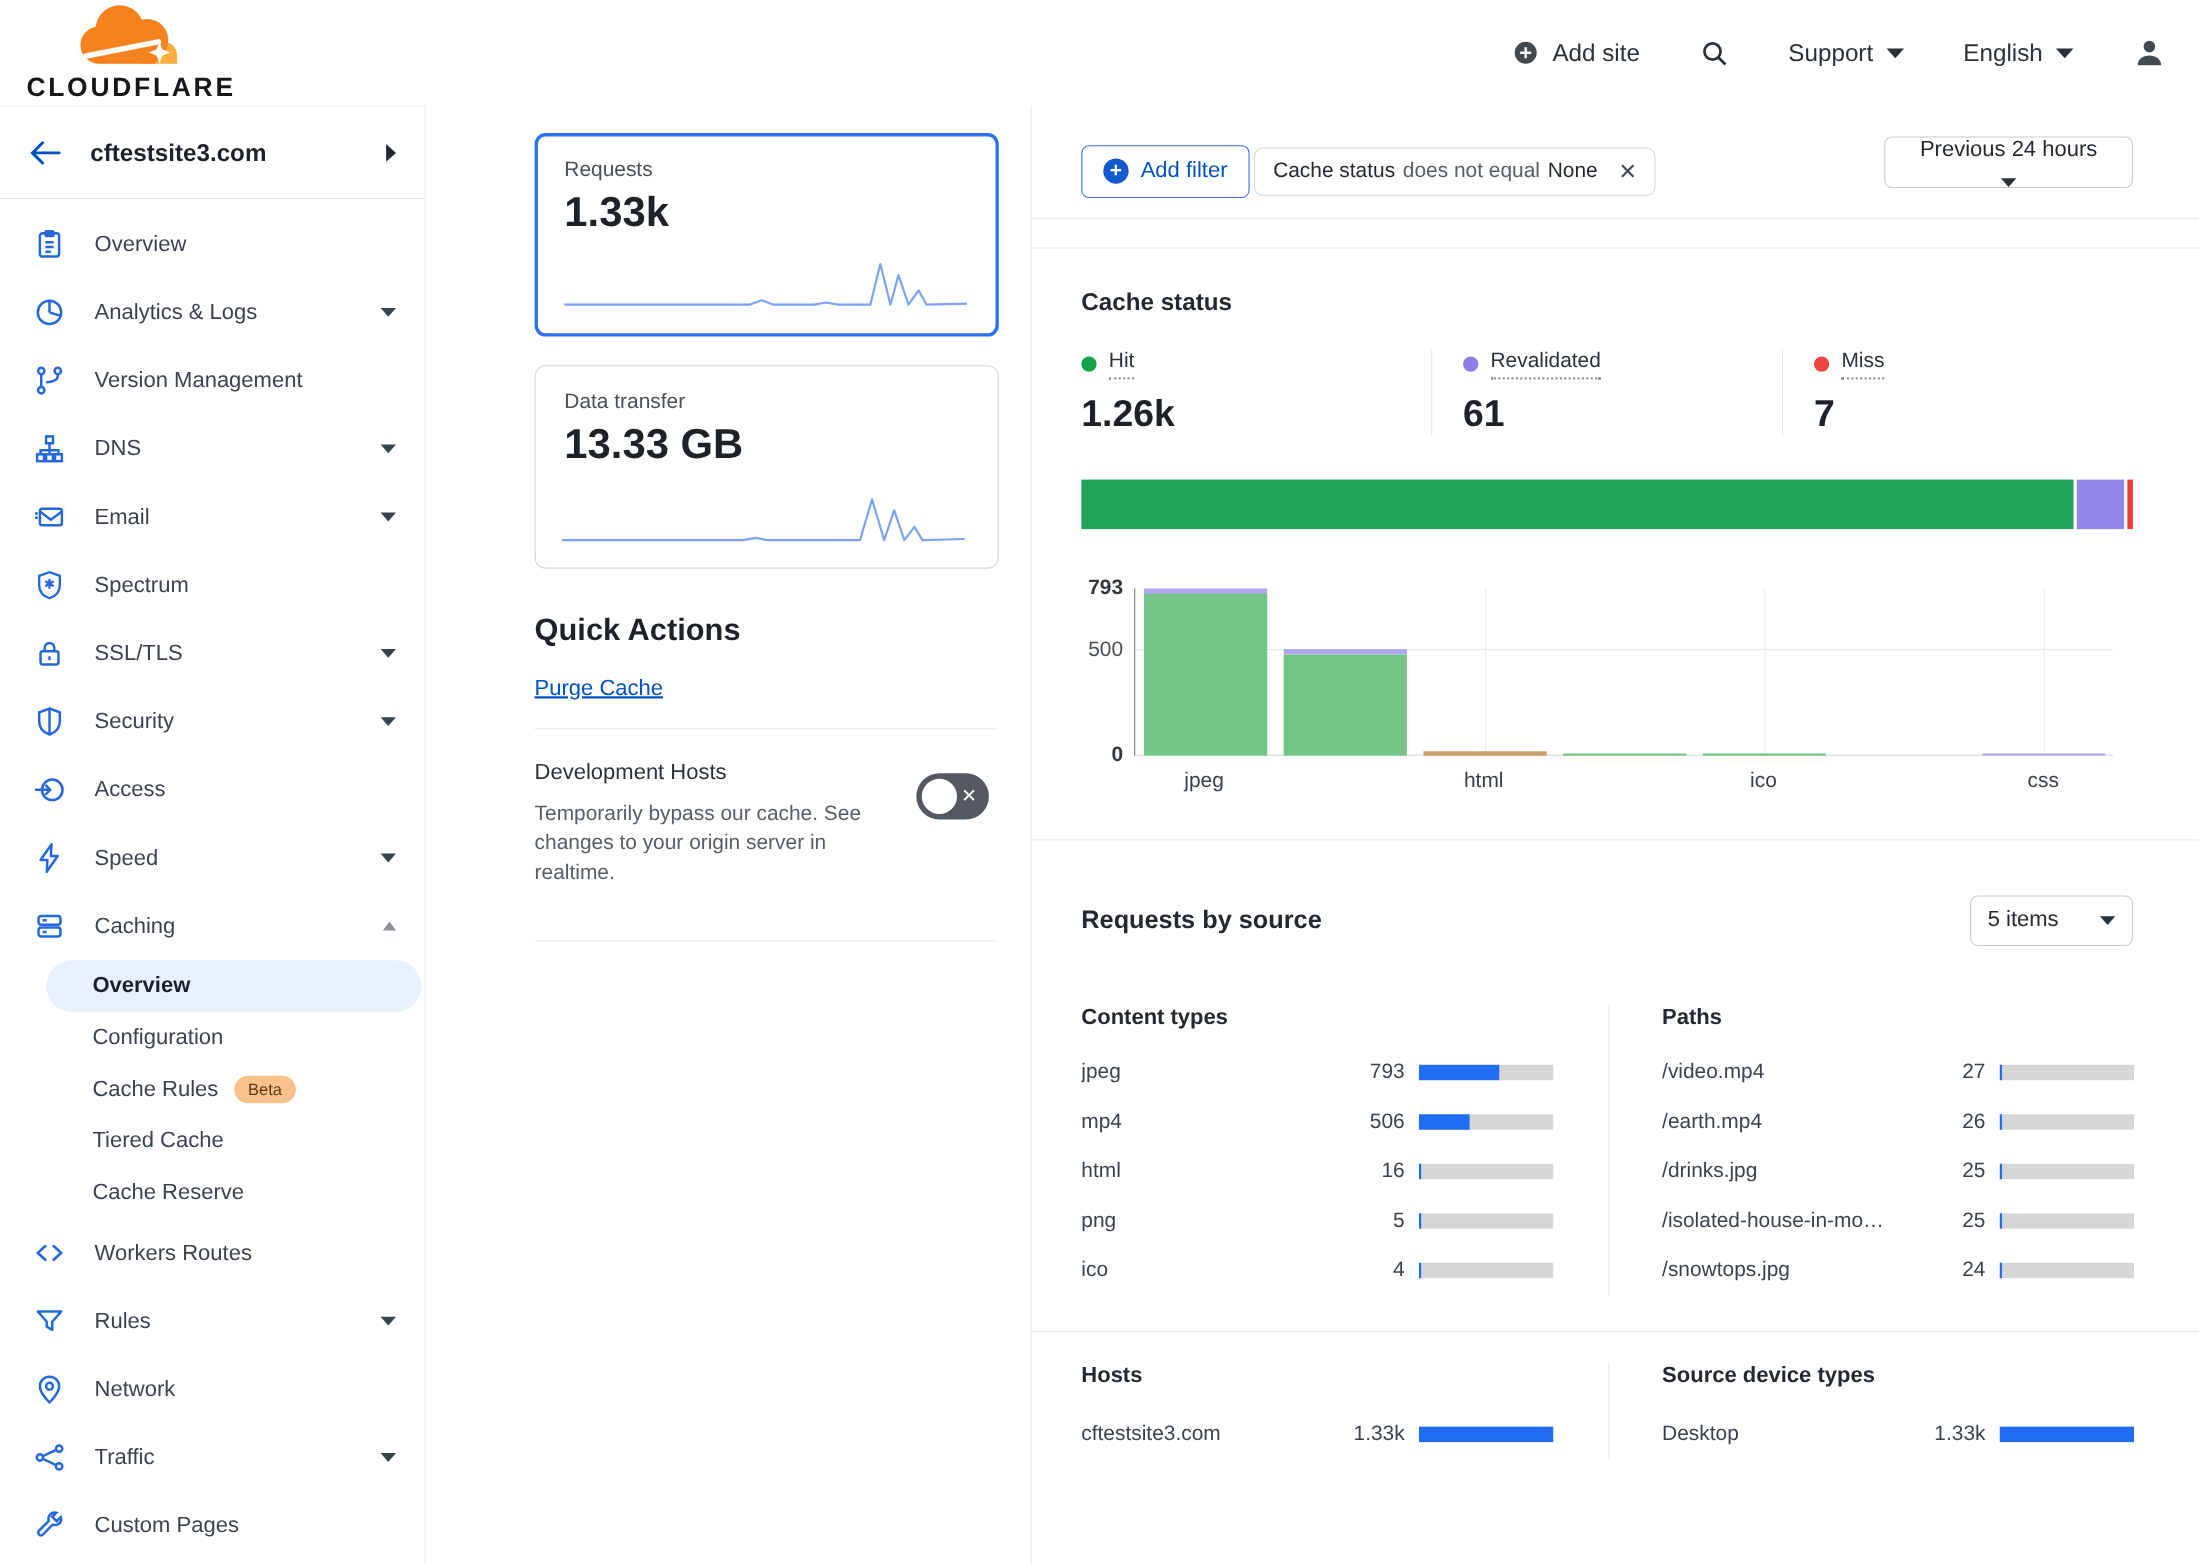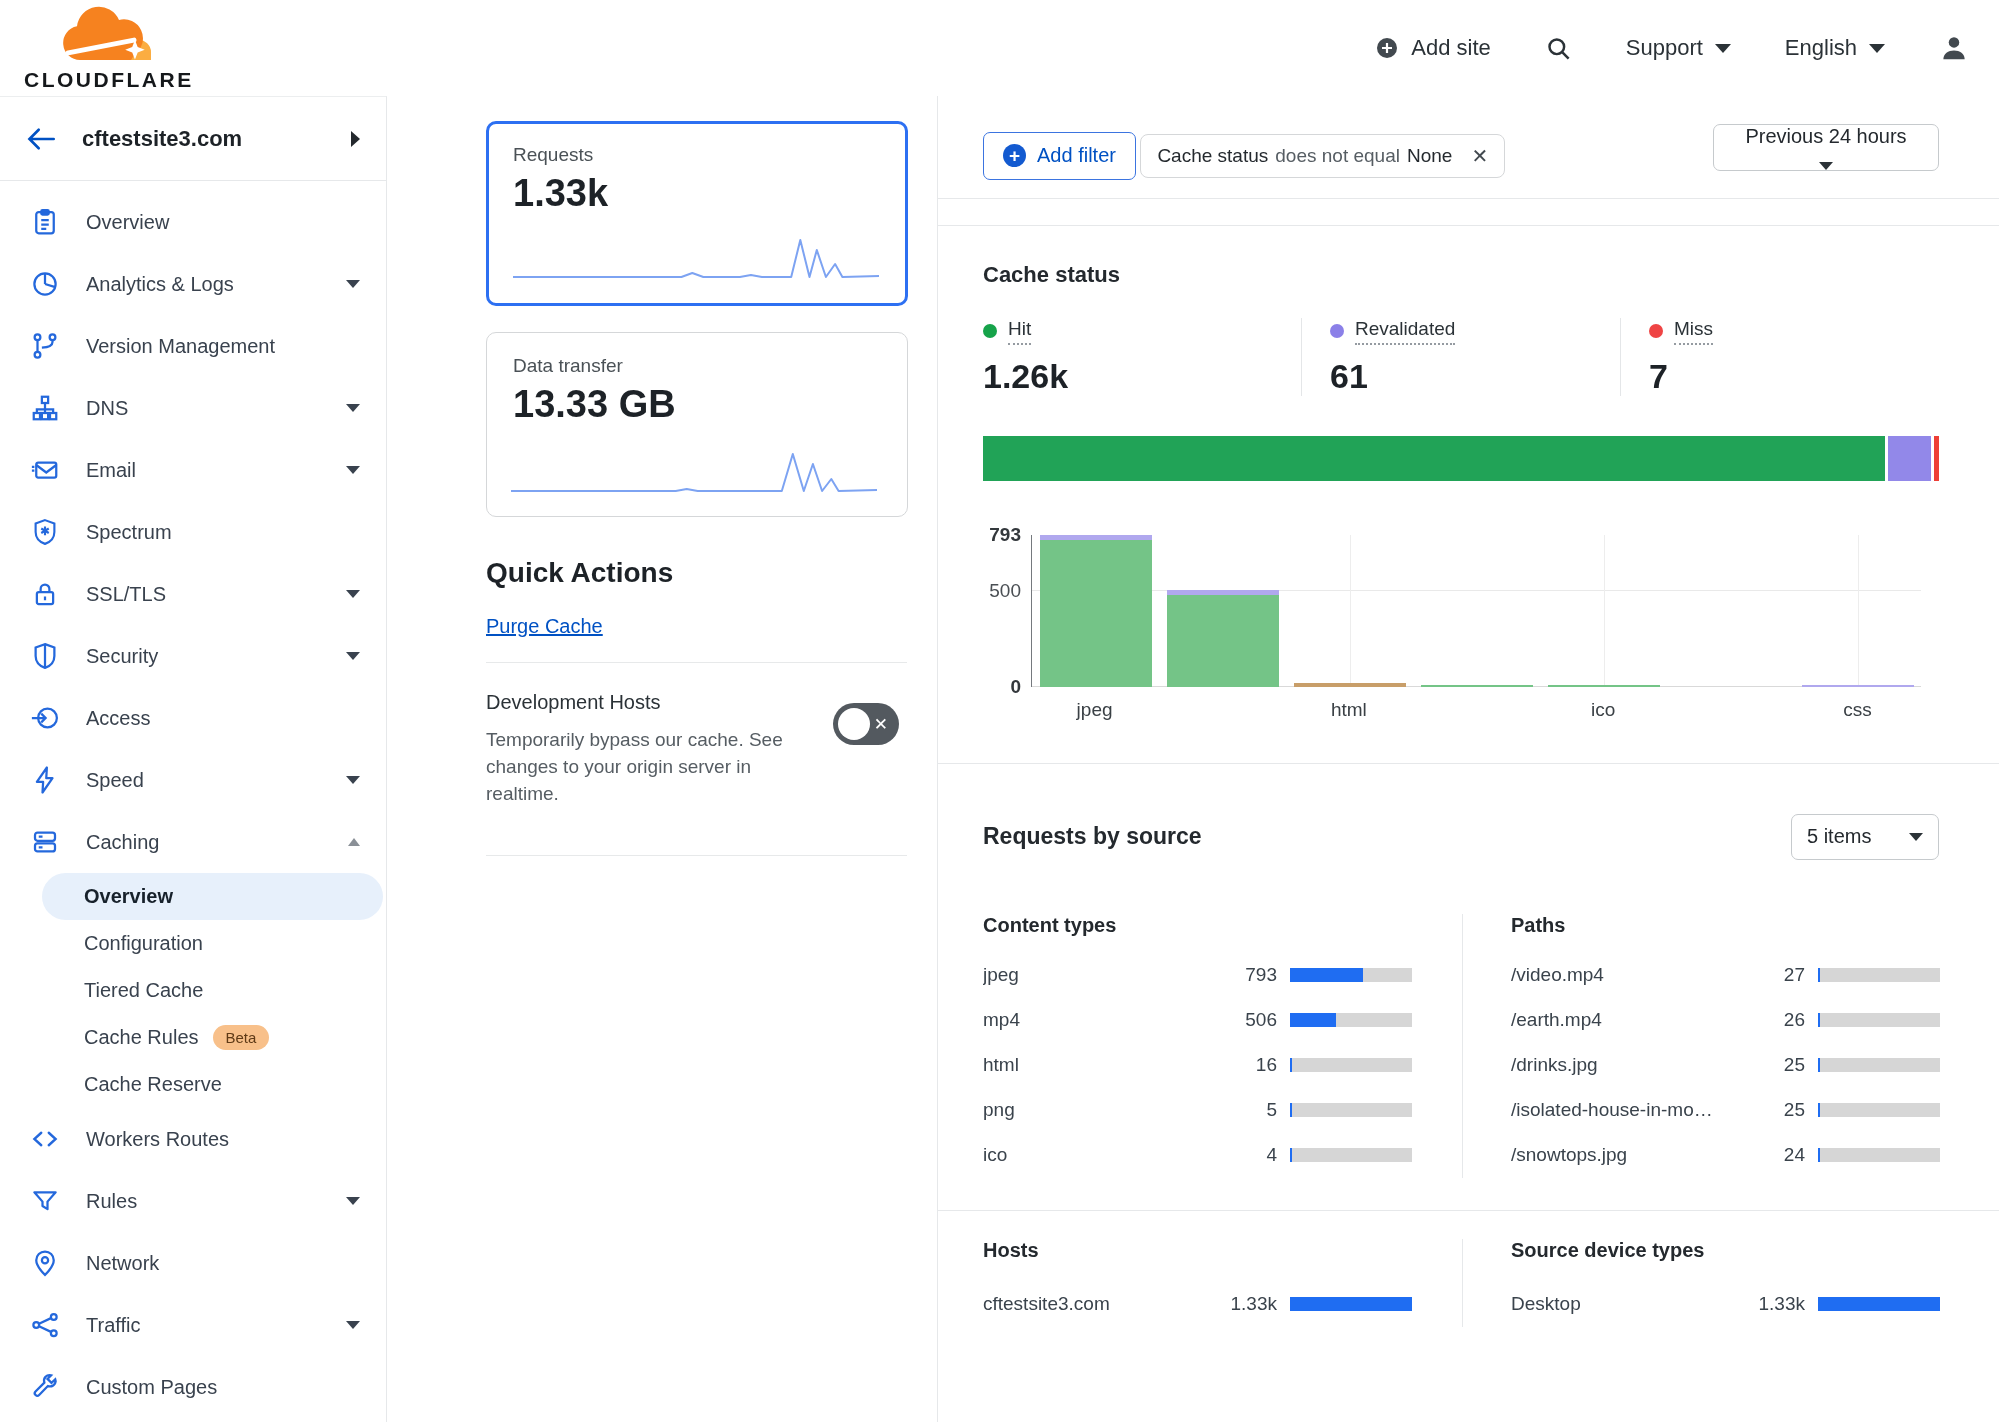--- a/index.html
+++ b/index.html
@@ -2,21 +2,21 @@
 <html><head>
 <meta charset="utf-8">
 <style>
   html,body{margin:0;padding:0;background:#fff;}
   *{box-sizing:border-box;}
   .app{width:1999px;height:1422px;background:#fff;overflow:hidden;display:flex;flex-direction:column;
        font-family:"Liberation Sans","DejaVu Sans",sans-serif;color:#30373d;}
   
   .header{height:96px;flex:0 0 96px;display:flex;align-items:center;justify-content:space-between;padding:0 30px 0 24px;}
   .logo{display:flex;flex-direction:column;align-items:center;line-height:1;}
-  .logo .wordmark{font-size:21px;font-weight:800;letter-spacing:2.5px;color:#15181b;margin-top:2px;}
+  .logo .wordmark{font-size:24px;font-weight:800;letter-spacing:2.5px;color:#15181b;margin-top:2px;}
   .hdr-right{display:flex;align-items:center;gap:54px;}
   .hdr-item{display:flex;align-items:center;gap:12px;font-size:22px;color:#2b3237;cursor:pointer;}
   .tri-down{width:0;height:0;border-left:8px solid transparent;border-right:8px solid transparent;border-top:9px solid #2b3237;}
   
   .bodywrap{flex:1;display:flex;min-height:0;}
   .sidebar{width:387px;flex:0 0 387px;border-right:1px solid #e6e8ea;border-top:1px solid #eceeef;overflow:hidden;}
   .site-row{height:84px;display:flex;align-items:center;padding:0 26px;border-bottom:1px solid #e6e8ea;}
   .site-name{font-size:22px;font-weight:700;color:#1d2227;margin-left:26px;flex:1;}
   .tri-right{width:0;height:0;border-top:8px solid transparent;border-bottom:8px solid transparent;border-left:9px solid #24292e;}
   .menu{padding-top:10px;}
@@ -265,25 +265,25 @@
             <span class="mi-label">Caching</span>
             <span class="mi-chevron up"></span>
           </div>
           <div class="submenu-item active">
             <span>Overview</span>
           </div>
           <div class="submenu-item">
             <span>Configuration</span>
           </div>
           <div class="submenu-item">
-            <span>Tiered Cache</span>
-          </div>
-          <div class="submenu-item">
             <span>Cache Rules</span>
             <span class="beta-badge">Beta</span>
+          </div>
+          <div class="submenu-item">
+            <span>Tiered Cache</span>
           </div>
           <div class="submenu-item">
             <span>Cache Reserve</span>
           </div>
           <div class="menu-item">
             <span class="mi-icon">
               <svg viewBox="0 0 24 24" fill="none" stroke="currentColor" stroke-width="1.9" stroke-linecap="round">
                 <path d="M9 7l-5.5 5L9 17M15 7l5.5 5L15 17"></path>
               </svg>
             </span>

